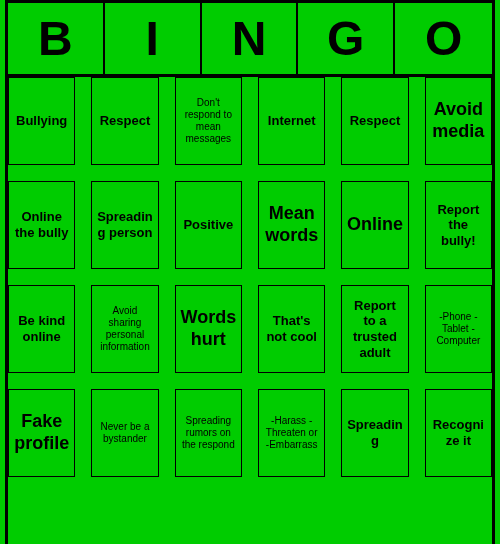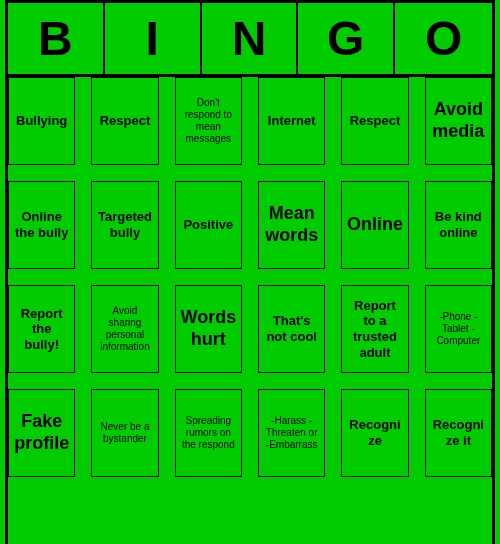--- a/index.html
+++ b/index.html
@@ -78,34 +78,34 @@
   <div class="bingo-grid">
 
     <div class="cell medium-text">Bullying</div>
     <div class="cell medium-text">Respect</div>
     <div class="cell small-text">Don't respond to mean messages</div>
     <div class="cell medium-text">Internet</div>
     <div class="cell medium-text">Respect</div>
 
     <div class="cell large-text">Avoid media</div>
     <div class="cell medium-text">Online the bully</div>
-    <div class="cell medium-text">Targeted bully</div>
+    <div class="cell medium-text">Spreading person</div>
     <div class="cell medium-text">Positive</div>
     <div class="cell large-text">Mean words</div>
 
     <div class="cell large-text">Online</div>
+    <div class="cell medium-text">Report the bully!</div>
     <div class="cell medium-text">Be kind online</div>
-    <div class="cell medium-text">Report the bully!</div>
     <div class="cell small-text">Avoid sharing personal information</div>
     <div class="cell large-text">Words hurt</div>
 
     <div class="cell medium-text">That's not cool</div>
     <div class="cell medium-text">Report to a trusted adult</div>
     <div class="cell small-text">-Phone -Tablet - Computer</div>
     <div class="cell large-text">Fake profile</div>
     <div class="cell small-text">Never be a bystander</div>
 
     <div class="cell small-text">Spreading rumors on the respond</div>
     <div class="cell small-text">-Harass -Threaten or -Embarrass</div>
-    <div class="cell medium-text">Recognize</div>
+    <div class="cell medium-text">Spreading</div>
     <div class="cell medium-text">Recognize it</div>
   </div>
 </div>
 
 </body></html>

